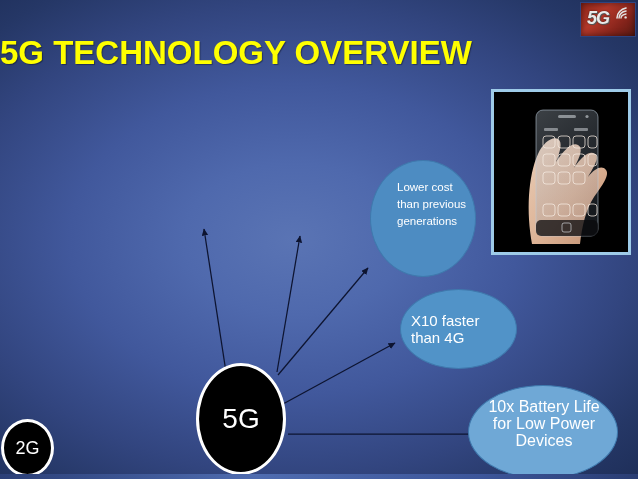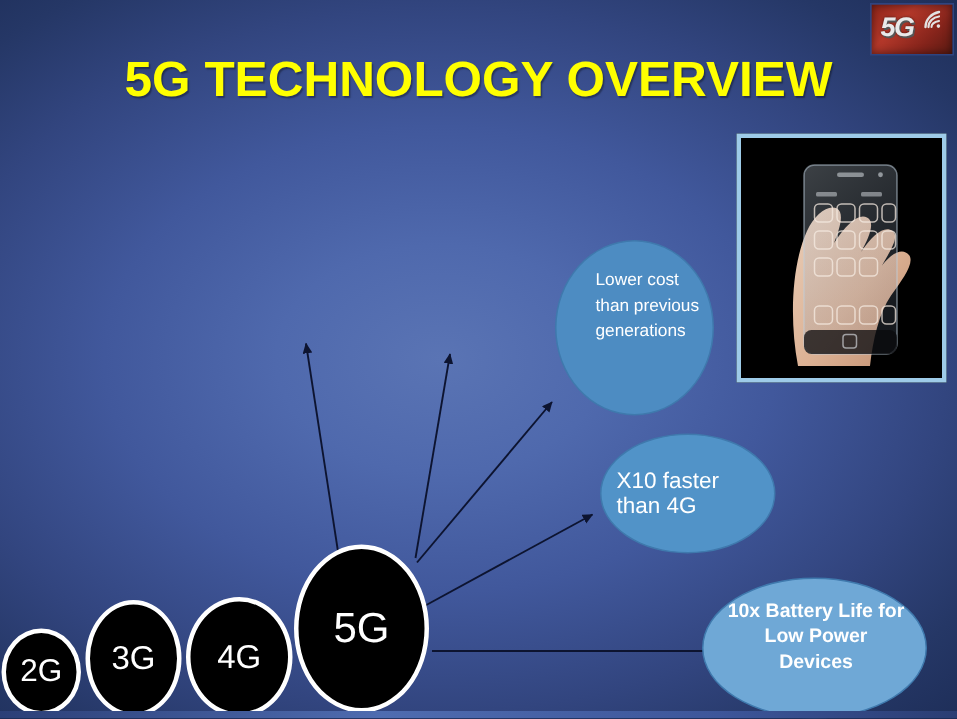--- a/index.html
+++ b/index.html
@@ -91,21 +91,21 @@
     top: 2px;
     width: 16px;
     height: 16px;
   }
   
   #title {
     position: absolute;
     left: 0;
     top: 34px;
     width: 638px;
-    text-align: center;
+    text-align: left;
     font-size: 33px;
     font-weight: bold;
     color: #ffff00;
     letter-spacing: 0px;
     font-family: "Liberation Sans", sans-serif;
     text-shadow: 1px 1px 1px rgba(0,0,0,.35);
   }
   
   #phone-photo {
     position: absolute;
@@ -165,37 +165,37 @@
   #bubble-faster .btext {
     left: 10px; top: 22px; width: 95px;
     font-size: 15px; line-height: 17px; text-align: left;
   }
   #bubble-battery {
     left: 468px; top: 385px; width: 150px; height: 94px;
     background: #6fa8d6;
   }
   #bubble-battery .btext {
     left: 16px; top: 12px; width: 118px;
-    font-size: 13px; line-height: 17px; text-align: center; font-weight: bold;
+    font-size: 16px; line-height: 17px; text-align: center;
   }
   
   .gen {
     position: absolute;
     border-radius: 50%;
     background: #000000;
     border: 3px solid #ffffff;
     box-sizing: border-box;
     color: #ffffff;
     display: flex;
     align-items: center;
     justify-content: center;
     font-family: "Liberation Sans", sans-serif;
     font-weight: normal;
   }
-  #gen-2g { left: 1px;   top: 419px; width: 53px;  height: 58px;  font-size: 21px; }
+  #gen-2g { left: 1px;   top: 419px; width: 53px;  height: 58px;  font-size: 18px; }
   #gen-3g { left: 57px;  top: 400px; width: 64px;  height: 78px;  font-size: 22px; }
   #gen-4g { left: 124px; top: 398px; width: 71px;  height: 80px;  font-size: 22px; }
   #gen-5g { left: 196px; top: 363px; width: 90px;  height: 112px; font-size: 28px; }
   
   #arrows {
     position: absolute;
     left: 0; top: 0;
     width: 638px; height: 479px;
     pointer-events: none;
   }
@@ -292,18 +292,16 @@
 
   <div class="bubble" id="bubble-faster">
     <div class="btext">X10 faster than 4G</div>
   </div>
 
   <div class="bubble" id="bubble-battery">
     <div class="btext">10x Battery Life for Low Power Devices</div>
   </div>
 
   <div class="gen" id="gen-2g">2G</div>
-  <div class="gen" id="gen-3g">3G</div>
-  <div class="gen" id="gen-4g">4G</div>
   <div class="gen" id="gen-5g">5G</div>
 
   <div id="bottom-strip"></div>
 </div>
 
 </body></html>

